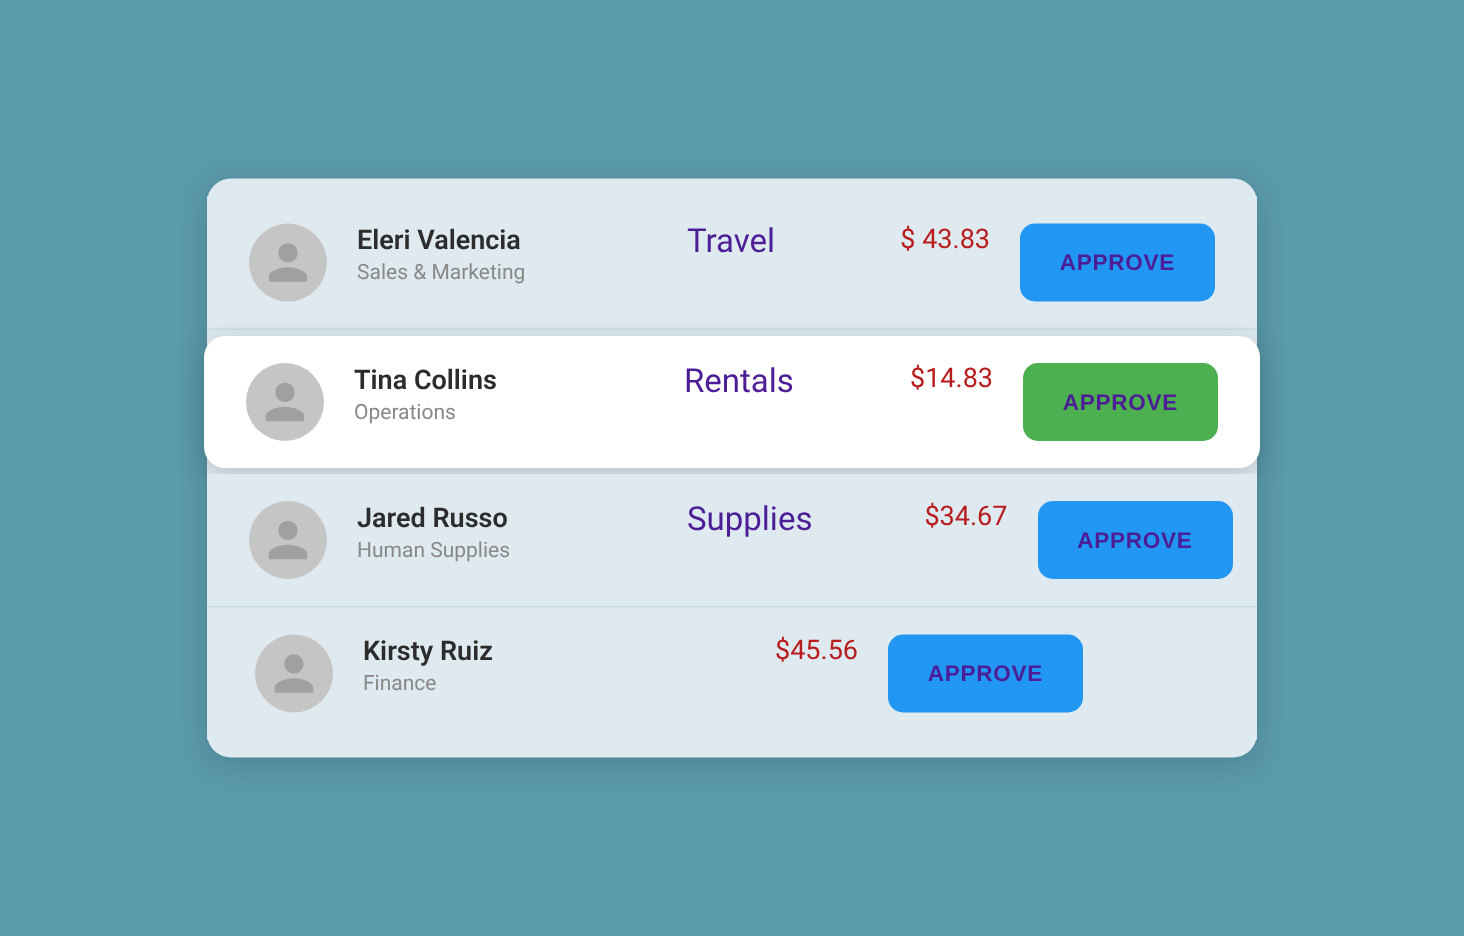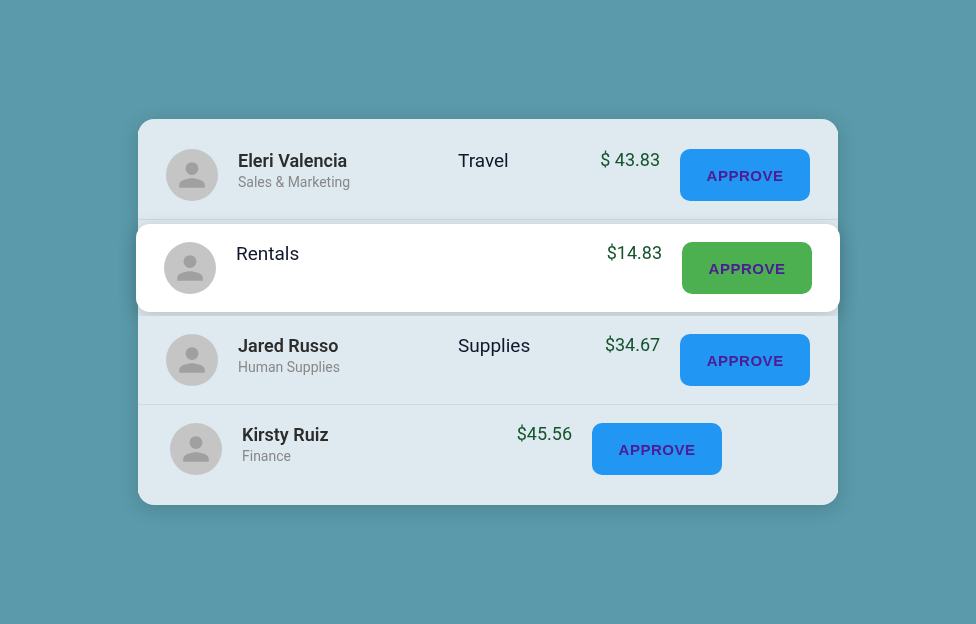--- a/index.html
+++ b/index.html
@@ -71,28 +71,28 @@
     }
 
     .person-dept {
       font-size: 14px;
       color: #888;
       margin-top: 2px;
     }
 
     .expense-category {
       flex: 1;
-      font-size: 19px;
-      color: #0f172a;
+      font-size: 22px;
+      color: #4c1d95;
     }
 
     .expense-amount {
       flex: 0 0 110px;
       font-size: 18px;
-      color: #14532d;
+      color: #b91c1c;
       text-align: right;
     }
 
     .approve-btn {
       flex: 0 0 130px;
       padding: 14px 18px;
       border: none;
       border-radius: 10px;
       font-size: 15px;
       font-weight: 700;
@@ -127,20 +127,24 @@
       <div class="expense-category">Travel</div>
       <div class="expense-amount">$ 43.83</div>
       <button class="approve-btn blue">APPROVE</button>
     </div>
     <div class="expense-row highlighted">
       <div class="avatar">
         <svg viewBox="0 0 24 24" xmlns="http://www.w3.org/2000/svg">
       <path d="M12 12c2.7 0 4.8-2.1 4.8-4.8S14.7 2.4 12 2.4 7.2 4.5 7.2 7.2 9.3 12 12 12zm0 2.4c-3.2 0-9.6 1.6-9.6 4.8v2.4h19.2v-2.4c0-3.2-6.4-4.8-9.6-4.8z"></path>
     </svg>
       </div>
+      <div class="person-info">
+        <div class="person-name">Tina Collins</div>
+        <div class="person-dept">Operations</div>
+      </div>
       <div class="expense-category">Rentals</div>
       <div class="expense-amount">$14.83</div>
       <button class="approve-btn green">APPROVE</button>
     </div>
     <div class="expense-row">
       <div class="avatar">
         <svg viewBox="0 0 24 24" xmlns="http://www.w3.org/2000/svg">
       <path d="M12 12c2.7 0 4.8-2.1 4.8-4.8S14.7 2.4 12 2.4 7.2 4.5 7.2 7.2 9.3 12 12 12zm0 2.4c-3.2 0-9.6 1.6-9.6 4.8v2.4h19.2v-2.4c0-3.2-6.4-4.8-9.6-4.8z"></path>
     </svg>
       </div>

